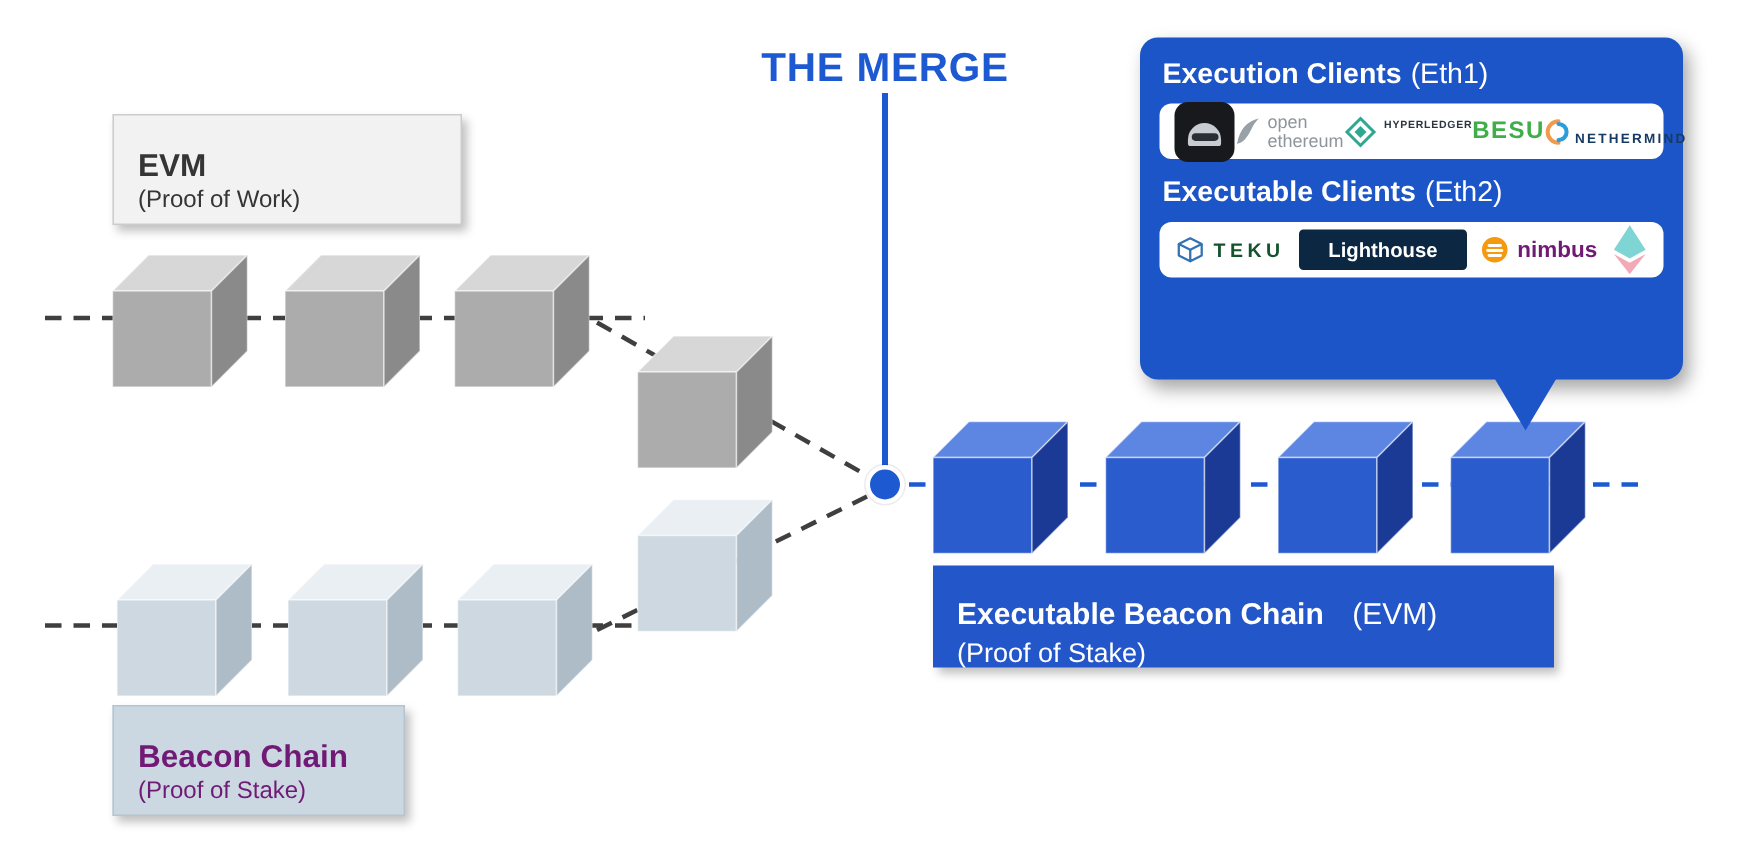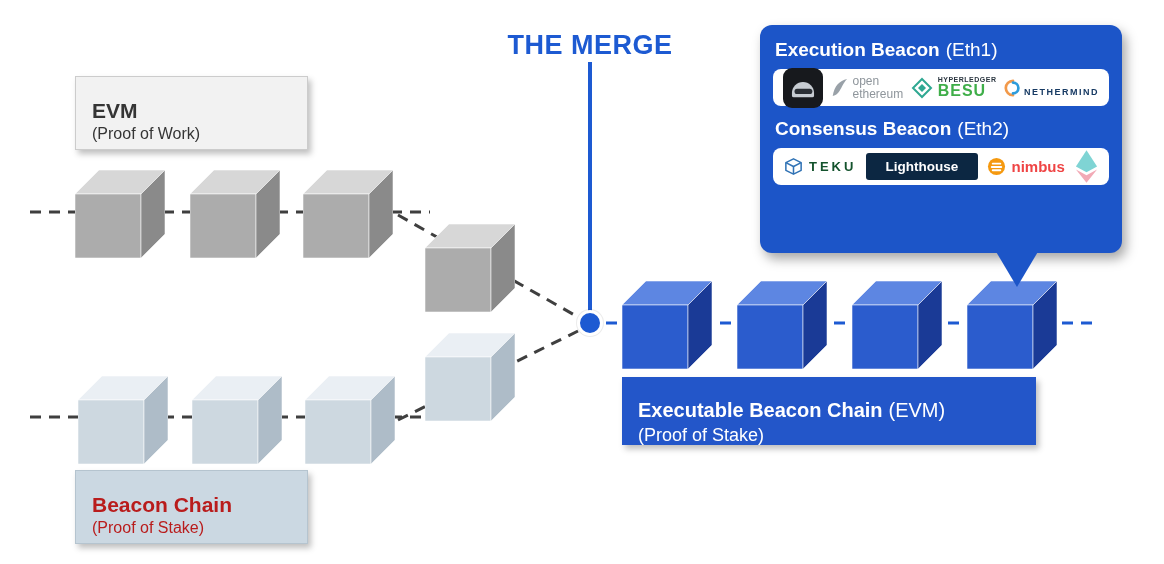--- a/index.html
+++ b/index.html
@@ -25,55 +25,55 @@
                font-size:27px;font-weight:bold;letter-spacing:.5px;color:#1d5ad2;}
   .merge-vline{position:absolute;left:588px;top:62px;width:4px;height:250px;background:#1d5ad2;z-index:3;}
   .merge-dot{position:absolute;left:577px;top:310px;width:26px;height:26px;box-sizing:border-box;
              border-radius:50%;background:#1d5ad2;border:3px solid #ffffff;
              box-shadow:0 0 0 1px rgba(0,0,0,0.08);z-index:3;}
 
   
   .label-box{position:absolute;z-index:4;box-sizing:border-box;padding:20px 16px;
              box-shadow:3px 4px 6px rgba(0,0,0,0.25);}
   .evm-box{left:75px;top:76px;width:233px;height:74px;background:#f2f2f2;border:1px solid #cccccc;color:#353535;}
-  .beacon-box{left:75px;top:470px;width:233px;height:74px;background:#cbd8e2;border:1px solid #b5c4cf;color:#b91c1c;}
+  .beacon-box{left:75px;top:470px;width:195px;height:74px;background:#cbd8e2;border:1px solid #b5c4cf;color:#701a75;}
   .lb-title{font-size:21px;font-weight:bold;line-height:1.3;}
   .lb-sub{font-size:16px;line-height:1.3;}
 
   .merged-label{left:622px;top:377px;width:414px;height:68px;background:#2356c9;color:#ffffff;border:none;}
-  .ml-line1{font-size:20px;line-height:1.35;display:flex;gap:6px;align-items:flex-end;}
+  .ml-line1{font-size:20px;line-height:1.35;display:flex;gap:19px;align-items:flex-end;}
   .ml-line1 .b{font-weight:bold;}
   .ml-line2{font-size:18px;line-height:1.3;}
 
   
   .clients-panel{position:absolute;left:760px;top:25px;width:362px;height:228px;z-index:5;
                  box-sizing:border-box;background:#1c55c8;border-radius:12px;padding:12px 13px;
                  box-shadow:4px 6px 12px rgba(0,0,0,0.35);}
   .panel-header{display:flex;align-items:baseline;gap:6px;color:#ffffff;font-size:19px;margin:2px 2px 8px 2px;}
   .panel-header .b{font-weight:bold;}
   .client-card{background:#ffffff;border-radius:8px;height:37px;display:flex;align-items:center;
                justify-content:space-between;padding:0 10px;margin-bottom:12px;}
   .panel-tail{position:absolute;left:995px;top:250px;width:0;height:0;z-index:5;
               border-left:22px solid transparent;border-right:22px solid transparent;
               border-top:37px solid #1c55c8;}
 
   
   .logo{display:flex;align-items:center;gap:5px;}
   .helmet-box{width:40px;height:40px;background:#17191d;border-radius:9px;display:flex;
               align-items:center;justify-content:center;}
   .oe-text{font-size:12px;color:#8e959b;line-height:1.05;}
-  .besu-col{display:flex;flex-direction:column;line-height:1;}
+  .besu-col{display:flex;flex-direction:row;line-height:1;}
   .besu-hl{font-size:7px;font-weight:bold;letter-spacing:.5px;color:#2b3640;}
   .besu-name{font-size:16px;font-weight:bold;letter-spacing:1px;color:#3fae49;}
   .nm-col{display:flex;flex-direction:row;align-items:flex-end;gap:2px;}
   .nm-text{font-size:9px;font-weight:bold;letter-spacing:1.5px;color:#173a63;}
   .teku-text{font-size:13px;font-weight:bold;letter-spacing:3px;color:#14532d;}
   .lighthouse-box{background:#0c2742;color:#ffffff;font-size:13.5px;font-weight:bold;
                   padding:6px 20px;border-radius:3px;}
-  .nimbus-text{font-size:15px;font-weight:bold;color:#ef4444;}
+  .nimbus-text{font-size:15px;font-weight:bold;color:#701a75;}
 </style>
 </head>
 <body>
 
 <div class="canvas">
 
   <svg class="lines" width="1164" height="564" viewBox="0 0 1164 564">
     <line class="dash gray" x1="30" y1="212" x2="430" y2="212"></line>
     <line class="dash gray" x1="398" y1="215" x2="578" y2="317"></line>
     <line class="dash gray" x1="30" y1="417" x2="425" y2="417"></line>
@@ -185,21 +185,21 @@
   <div class="label-box merged-label">
     <div class="ml-line1">
       <span class="b">Executable Beacon Chain</span>
       <span>(EVM)</span>
     </div>
     <div class="ml-line2">(Proof of Stake)</div>
   </div>
 
   <div class="clients-panel">
     <div class="panel-header">
-      <span class="b">Execution Beacon</span>
+      <span class="b">Execution Clients</span>
       <span>(Eth1)</span>
     </div>
 
     <div class="client-card">
       <div class="logo">
         <div class="helmet-box">
           <svg viewBox="0 0 40 40" width="34" height="34">
             <path d="M7,26 a13,13 0 0 1 26,0 l0,3 a2,2 0 0 1 -2,2 l-22,0 a2,2 0 0 1 -2,-2 z" fill="#c7ccd2"></path>
             <rect x="10" y="21" width="21" height="6" rx="3" fill="#2a2e34"></rect>
           </svg>
@@ -227,21 +227,21 @@
       <div class="logo nm-col">
         <svg viewBox="0 0 20 20" width="18" height="18">
           <path d="M10,2 a8,8 0 0 0 0,16" fill="none" stroke="#f2994a" stroke-width="3" stroke-linecap="round"></path>
           <path d="M10,4 a6,6 0 0 1 0,12" fill="none" stroke="#2d9cdb" stroke-width="3" stroke-linecap="round"></path>
         </svg>
         <span class="nm-text">NETHERMIND</span>
       </div>
     </div>
 
     <div class="panel-header">
-      <span class="b">Consensus Beacon</span>
+      <span class="b">Executable Clients</span>
       <span>(Eth2)</span>
     </div>
 
     <div class="client-card">
       <div class="logo">
         <svg viewBox="0 0 22 22" width="21" height="21">
           <polygon points="3,7 11,3 19,7 11,11" fill="none" stroke="#3173b5" stroke-width="1.6" stroke-linejoin="round"></polygon>
           <path d="M3,7 L3,15 L11,19 L11,11 M19,7 L19,15 L11,19" fill="none" stroke="#3173b5" stroke-width="1.6" stroke-linejoin="round"></path>
         </svg>
         <span class="teku-text">TEKU</span>

